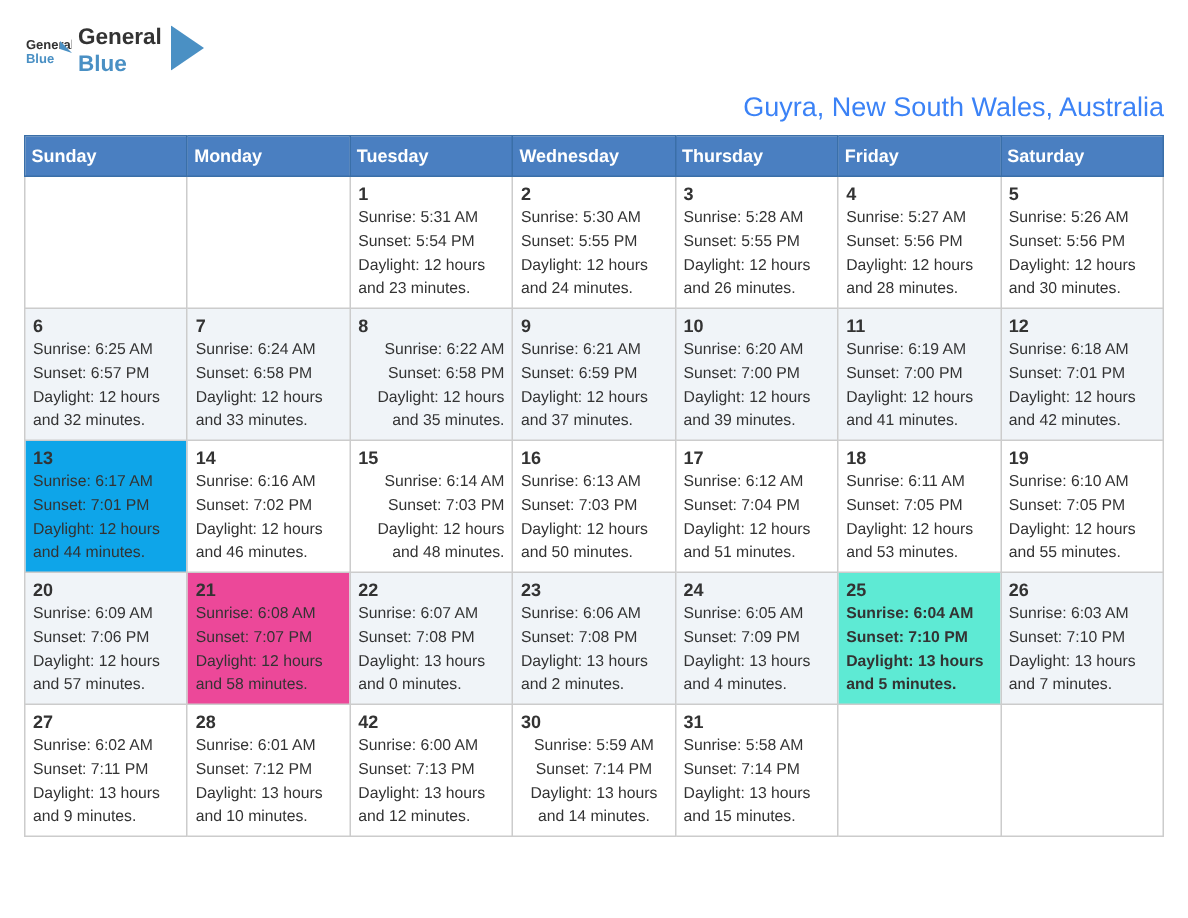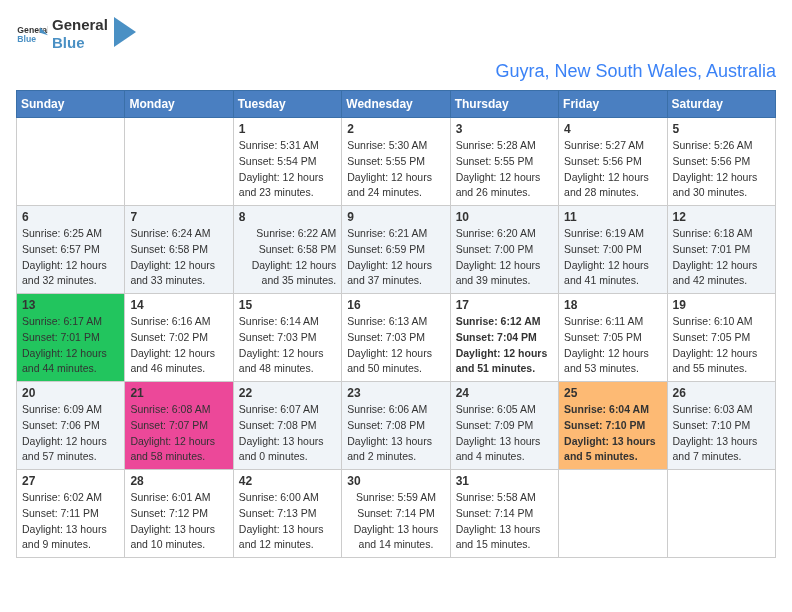--- a/index.html
+++ b/index.html
@@ -158,39 +158,39 @@
         <td style="background-color: rgb(240, 244, 248);">
           <span class="day-num">11</span>
           <span style="display: block; line-height: 1.5;">Sunrise: 6:19 AM<br>Sunset: 7:00 PM<br>Daylight: 12 hours and 41 minutes.</span>
         </td>
         <td style="background-color: rgb(240, 244, 248);">
           <span class="day-num">12</span>
           <span style="display: block; line-height: 1.5;">Sunrise: 6:18 AM<br>Sunset: 7:01 PM<br>Daylight: 12 hours and 42 minutes.</span>
         </td>
       </tr>
       <tr>
-        <td style="background-color: #22c55e; margin-left: 23px;">
+        <td style="background-color: #0ea5e9; margin-left: 23px;">
           <span class="day-num">13</span>
           <span style="display: block; line-height: 1.5;">Sunrise: 6:17 AM<br>Sunset: 7:01 PM<br>Daylight: 12 hours and 44 minutes.</span>
         </td>
         <td style="background-color: rgb(255, 255, 255);">
           <span class="day-num">14</span>
           <span style="display: block; line-height: 1.5;">Sunrise: 6:16 AM<br>Sunset: 7:02 PM<br>Daylight: 12 hours and 46 minutes.</span>
         </td>
         <td style="background-color: rgb(255, 255, 255);">
           <span class="day-num">15</span>
-          <span style="display: block; line-height: 1.5;">Sunrise: 6:14 AM<br>Sunset: 7:03 PM<br>Daylight: 12 hours and 48 minutes.</span>
+          <span style="display: block; line-height: 1.5; text-align: right;">Sunrise: 6:14 AM<br>Sunset: 7:03 PM<br>Daylight: 12 hours and 48 minutes.</span>
         </td>
         <td style="background-color: rgb(255, 255, 255);">
           <span class="day-num">16</span>
           <span style="display: block; line-height: 1.5;">Sunrise: 6:13 AM<br>Sunset: 7:03 PM<br>Daylight: 12 hours and 50 minutes.</span>
         </td>
         <td style="background-color: rgb(255, 255, 255);">
           <span class="day-num">17</span>
-          <span style="display: block; line-height: 1.5; font-weight: bold;">Sunrise: 6:12 AM<br>Sunset: 7:04 PM<br>Daylight: 12 hours and 51 minutes.</span>
+          <span style="display: block; line-height: 1.5;">Sunrise: 6:12 AM<br>Sunset: 7:04 PM<br>Daylight: 12 hours and 51 minutes.</span>
         </td>
         <td style="background-color: rgb(255, 255, 255);">
           <span class="day-num">18</span>
           <span style="display: block; line-height: 1.5;">Sunrise: 6:11 AM<br>Sunset: 7:05 PM<br>Daylight: 12 hours and 53 minutes.</span>
         </td>
         <td style="background-color: rgb(255, 255, 255);">
           <span class="day-num">19</span>
           <span style="display: block; line-height: 1.5;">Sunrise: 6:10 AM<br>Sunset: 7:05 PM<br>Daylight: 12 hours and 55 minutes.</span>
         </td>
       </tr>
@@ -208,21 +208,21 @@
           <span style="display: block; line-height: 1.5;">Sunrise: 6:07 AM<br>Sunset: 7:08 PM<br>Daylight: 13 hours and 0 minutes.</span>
         </td>
         <td style="background-color: rgb(240, 244, 248);">
           <span class="day-num">23</span>
           <span style="display: block; line-height: 1.5;">Sunrise: 6:06 AM<br>Sunset: 7:08 PM<br>Daylight: 13 hours and 2 minutes.</span>
         </td>
         <td style="background-color: rgb(240, 244, 248);">
           <span class="day-num">24</span>
           <span style="display: block; line-height: 1.5;">Sunrise: 6:05 AM<br>Sunset: 7:09 PM<br>Daylight: 13 hours and 4 minutes.</span>
         </td>
-        <td style="background-color: #fdba74;">
+        <td style="background-color: #5eead4;">
           <span class="day-num">25</span>
           <span style="display: block; line-height: 1.5; font-weight: bold;">Sunrise: 6:04 AM<br>Sunset: 7:10 PM<br>Daylight: 13 hours and 5 minutes.</span>
         </td>
         <td style="background-color: rgb(240, 244, 248);">
           <span class="day-num">26</span>
           <span style="display: block; line-height: 1.5;">Sunrise: 6:03 AM<br>Sunset: 7:10 PM<br>Daylight: 13 hours and 7 minutes.</span>
         </td>
       </tr>
       <tr>
         <td style="background-color: rgb(255, 255, 255);">

